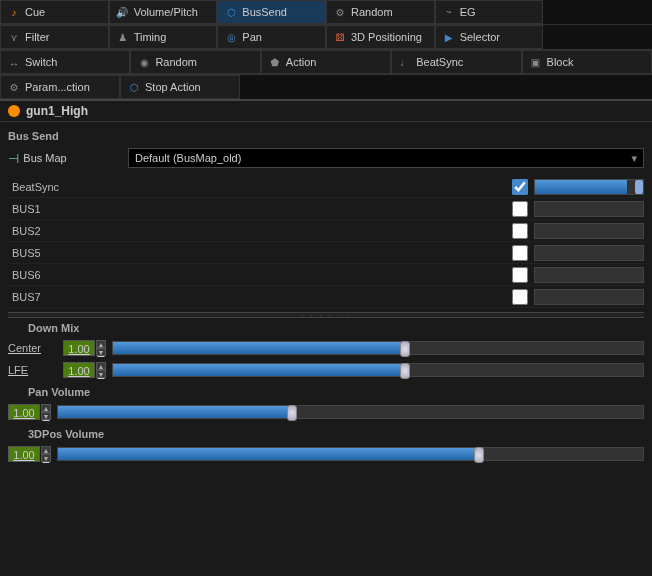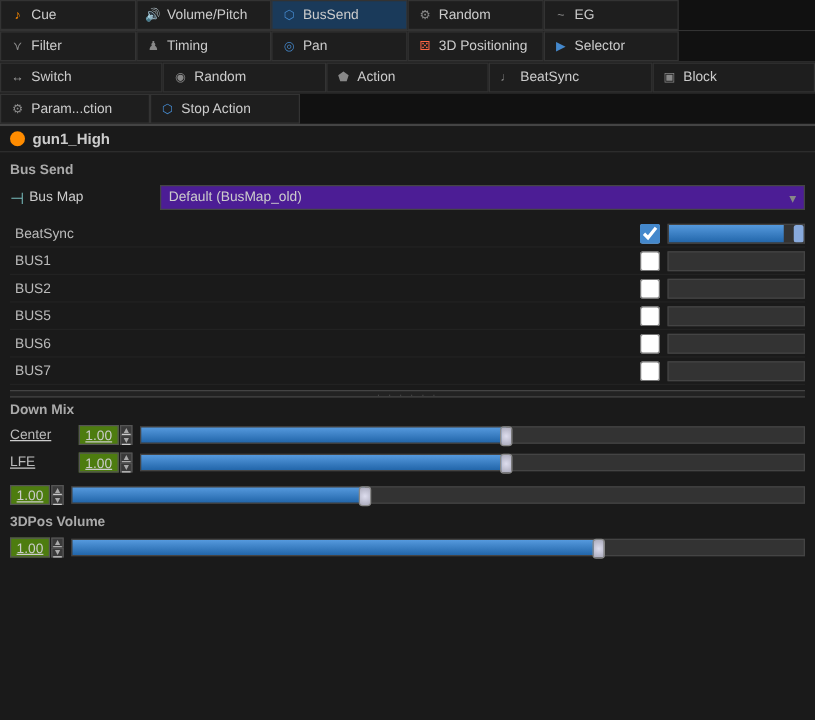--- a/index.html
+++ b/index.html
@@ -90,21 +90,21 @@
     .bus-map-label {
       display: flex;
       align-items: center;
       gap: 4px;
       color: #ccc;
       font-size: 11px;
       min-width: 120px;
     }
     .dropdown {
       flex: 1;
-      background: #4c1d95;
+      background: #000000;
       border: 1px solid #444;
       color: #ccc;
       padding: 2px 6px;
       font-size: 11px;
       height: 20px;
       display: flex;
       align-items: center;
       justify-content: space-between;
       cursor: pointer;
       gap: 44px;
@@ -166,20 +166,21 @@
 
     
     .section {
       margin-bottom: 6px;
     }
     .section-header {
       color: #aaa;
       font-size: 11px;
       font-weight: bold;
       margin-bottom: 4px;
+      margin-left: 20px;
     }
     .param-row {
       display: flex;
       align-items: center;
       height: 20px;
       margin-bottom: 2px;
       text-decoration: underline;
     }
     .param-label {
       width: 55px;
@@ -444,20 +445,21 @@
         </div>
       </div>
       <div class="slider-track">
         <div class="slider-fill-blue" style="width:55%;"></div>
         <div class="slider-thumb" style="left:55%;"></div>
       </div>
     </div>
   </div>
 
   <div class="section">
+    <div class="section-header">Pan Volume</div>
     <div class="param-row">
       <div class="param-value-box">
         <div class="param-value">1.00</div>
         <div class="param-spinners">
           <div class="spinner-btn">▲</div>
           <div class="spinner-btn">▼</div>
         </div>
       </div>
       <div class="slider-track">
         <div class="slider-fill-blue" style="width:40%;"></div>

